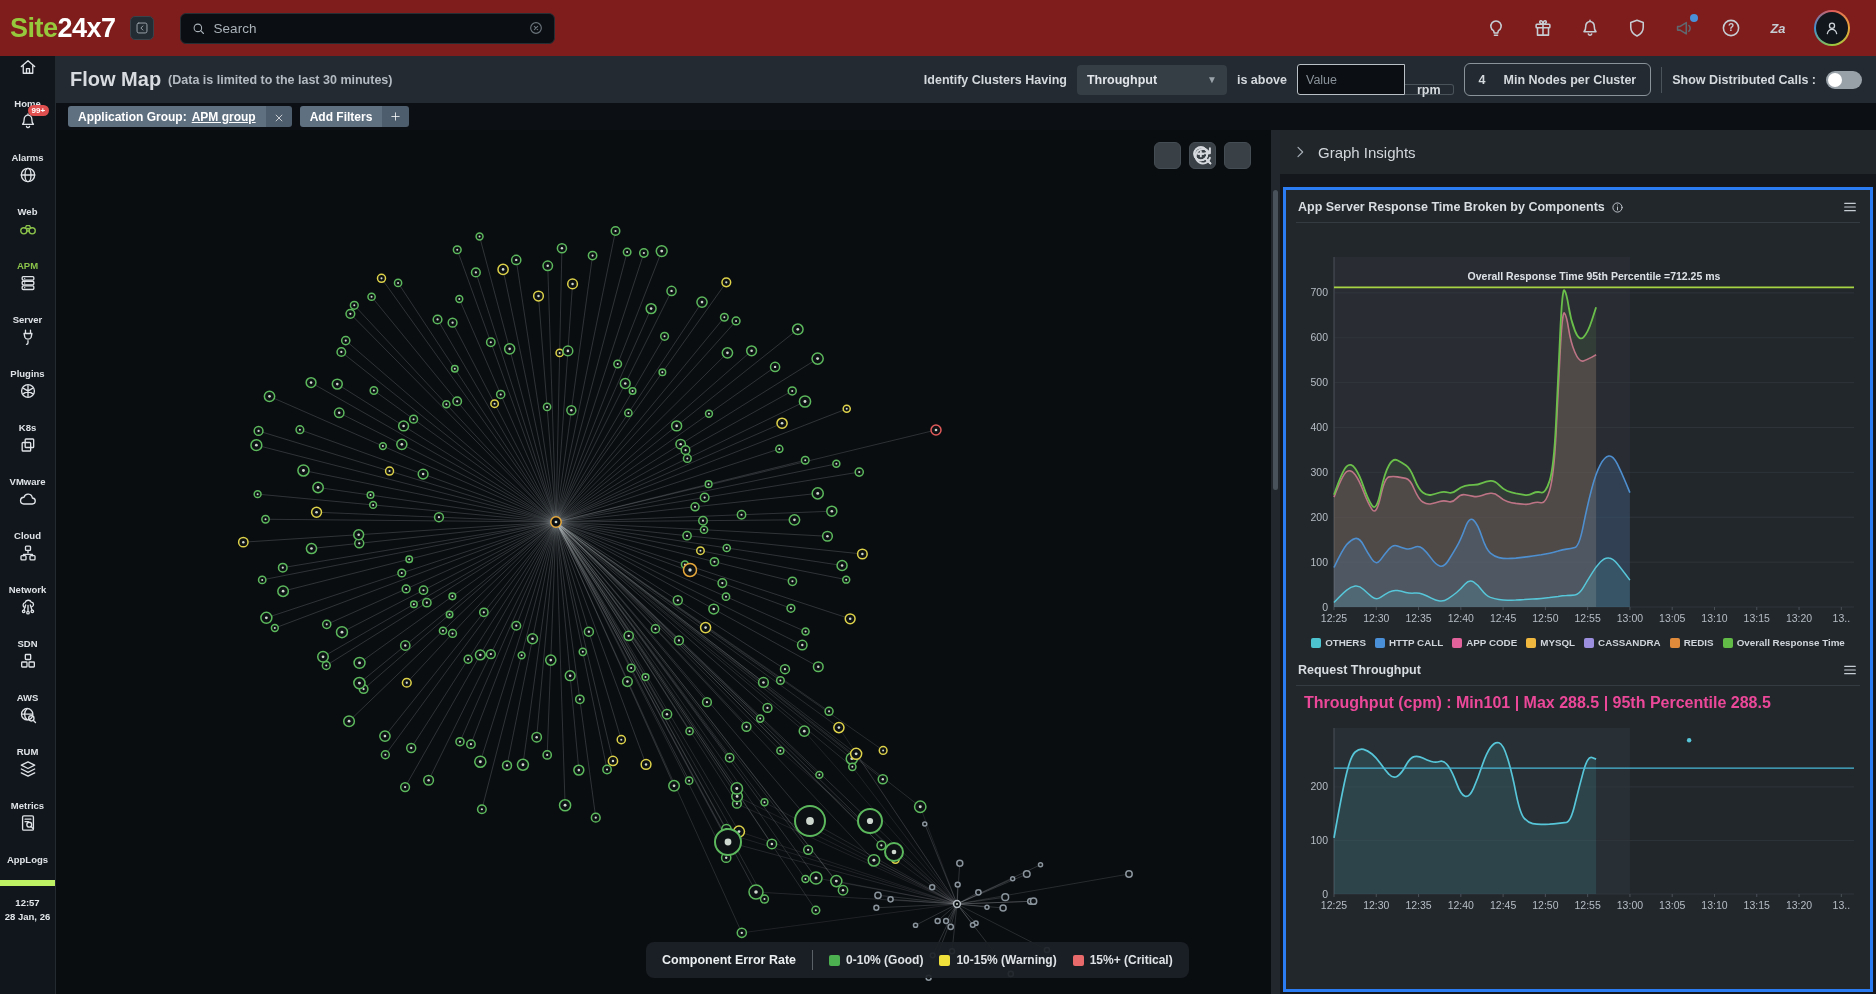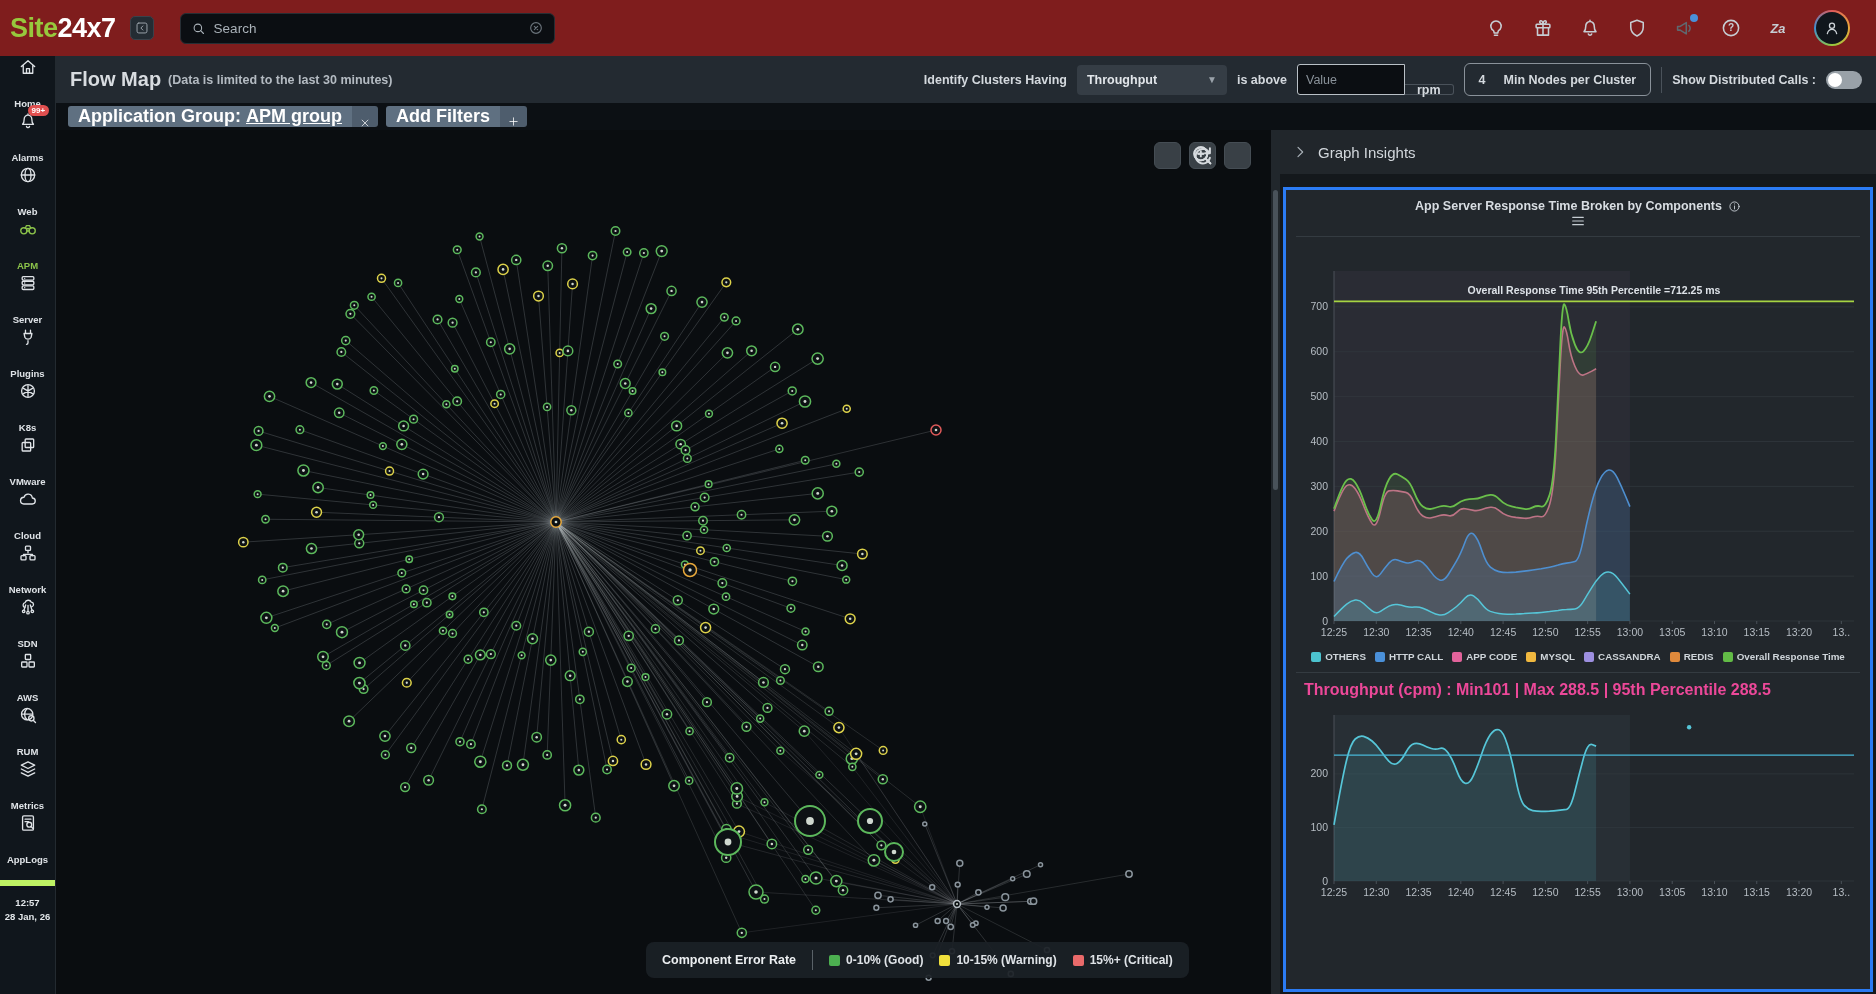--- a/index.html
+++ b/index.html
@@ -57,21 +57,21 @@
     align-items:center; padding:0 12px; color:#d4d9de;margin-top:20px; }
   .minnodes { border:1.5px solid #8a929a; border-radius:6px; height:33px; display:flex; align-items:center;
     padding:0 14px; gap:18px; cursor:pointer; }
   .vdiv { width:1px; height:26px; background:#4a525a; }
   .toggle { width:36px; height:18px; border-radius:9px; background:#99a1a8; position:relative; cursor:pointer; }
   .toggle .knob { position:absolute; left:2px; top:2px; width:14px; height:14px; border-radius:50%; background:#ffffff; }
 
   
   #chips { position:absolute; left:56px; top:103px; width:1820px; height:27px; background:#0c1014;
     display:flex; align-items:center; gap:8px; padding-left:12px; z-index:10; }
-  .chip { display:flex; align-items:stretch; height:21px; border-radius:3px; overflow:hidden; font-size:18px;
+  .chip { display:flex; align-items:stretch; height:21px; border-radius:3px; overflow:hidden; font-size:12px;
     font-weight:bold; color:#fff; cursor:pointer; }
   .chip .main { background:#5f7081; display:flex; align-items:center; padding:0 10px; gap:5px; }
   .chip .side { background:#4e5d6d; display:flex; align-items:center; padding:0 8px; }
   .chip .und { text-decoration:underline; }
 
   
   #map { position:absolute; left:56px; top:130px; width:1215px; height:864px; background:#0a0d10; }
   #map svg { position:absolute; left:0; top:0; }
   .map-ctrl { position:absolute; top:12px; right:20px; display:flex; gap:8px; z-index:5; }
   .mbtn { width:27px; height:27px; background:#394046; border:1px solid #454d54; border-radius:6px;
@@ -88,21 +88,21 @@
   #gutter .thumb { position:absolute; left:2px; top:60px; width:5px; height:300px; border-radius:3px; background:#49525a; }
   #panel { position:absolute; left:1280px; top:130px; width:596px; height:864px; background:#14181c;
     display:flex; flex-direction:column; }
   .sect { background:#21262b; height:44px; display:flex; align-items:center; gap:10px; padding:0 12px;
     margin-bottom:13px; cursor:pointer; }
   .sect .chev { color:#aab2b9; width:16px; height:16px; }
   .sect .st { font-size:15px; color:#d2d7dc; }
   .sect.small { height:33px; margin-bottom:4px; }
   #blue-box { flex:1; margin:0 3px 2px 3px; border:3px solid #2b7bf3; background:#22272c;
     display:flex; flex-direction:column; overflow:hidden; }
-  .card-head { display:flex; align-items:center; justify-content:space-between; padding:9px 12px 7px 12px;flex-direction:column; }
+  .card-head { display:flex; align-items:center; justify-content:space-between; padding:9px 12px 7px 12px; }
   .card-title { font-size:12.5px; font-weight:bold; color:#d8dde2; display:flex; align-items:center; gap:6px; }
   .card-title .info { width:13px; height:13px; color:#c6cdd3; }
   .burger { width:16px; height:16px; color:#c6cdd3; cursor:pointer; }
   .hdiv { height:1px; background:#343b41; margin:0 10px; }
   .legend-row { display:flex; justify-content:center; align-items:center; gap:9px; padding:6px 4px 10px 4px;
     flex-wrap:nowrap; }
   .lg-item { display:flex; align-items:center; gap:4px; font-size:9.8px; font-weight:bold; color:#cfd5da; white-space:nowrap; }
   .lg-sq { width:10px; height:10px; border-radius:2px; }
   .stats-line { font-size:16px; font-weight:bold; color:#ec4899; padding:8px 14px 2px 18px; }
   .chart-wrap { padding:4px 8px 0 8px; }
@@ -1181,20 +1181,28 @@
     </div>
     <div class="legend-row">
         <span class="lg-item"><span class="lg-sq" style="background:#4cc3cf"></span>OTHERS</span>
         <span class="lg-item"><span class="lg-sq" style="background:#4a90d9"></span>HTTP CALL</span>
         <span class="lg-item"><span class="lg-sq" style="background:#e2639b"></span>APP CODE</span>
         <span class="lg-item"><span class="lg-sq" style="background:#f0b83f"></span>MYSQL</span>
         <span class="lg-item"><span class="lg-sq" style="background:#9d8fe0"></span>CASSANDRA</span>
         <span class="lg-item"><span class="lg-sq" style="background:#e08a3c"></span>REDIS</span>
         <span class="lg-item"><span class="lg-sq" style="background:#62bb46"></span>Overall Response Time</span>
       </div>
+    <div class="card-head" style="padding-top:4px;">
+      <span class="card-title">
+        <span>Request Throughput</span>
+      </span>
+      <span class="burger"><svg viewBox="0 0 24 24" width="100%" height="100%" fill="none" stroke="currentColor" stroke-width="1.7" stroke-linecap="round" stroke-linejoin="round">
+            <path d="M4 6.5h16M4 12h16M4 17.5h16"></path>
+          </svg></span>
+    </div>
     <div class="hdiv"></div>
     <div class="stats-line">Throughput (cpm) :   Min101   |   Max 288.5   |   95th Percentile 288.5</div>
     <div class="chart-wrap">
       <svg width="568" height="196">
           <rect x="40" y="10" width="295.9349593495935" height="166" fill="rgba(110,150,170,0.08)"></rect>
           <line x1="40" x2="560" y1="176" y2="176" stroke="#32393f" stroke-width="0.7"></line>
           <text x="34" y="179.5" text-anchor="end" fill="#b6bdc4" font-size="10.5">0</text>
           <line x1="40" x2="560" y1="122.45161290322581" y2="122.45161290322581" stroke="#32393f" stroke-width="0.7"></line>
           <text x="34" y="125.95161290322581" text-anchor="end" fill="#b6bdc4" font-size="10.5">100</text>
           <line x1="40" x2="560" y1="68.90322580645162" y2="68.90322580645162" stroke="#32393f" stroke-width="0.7"></line>

